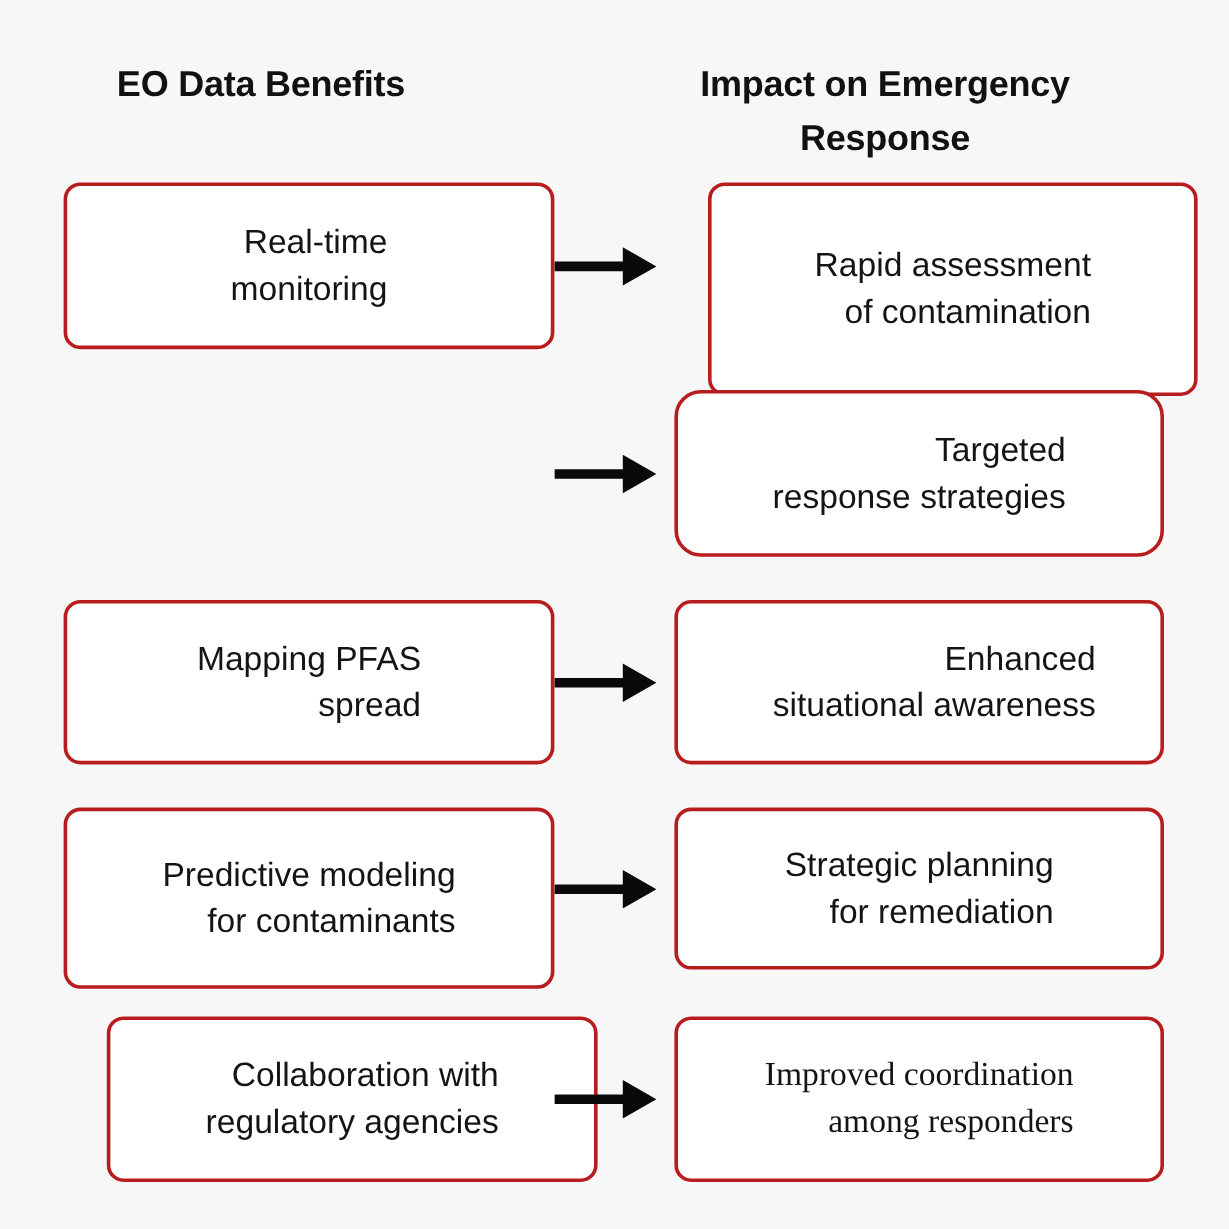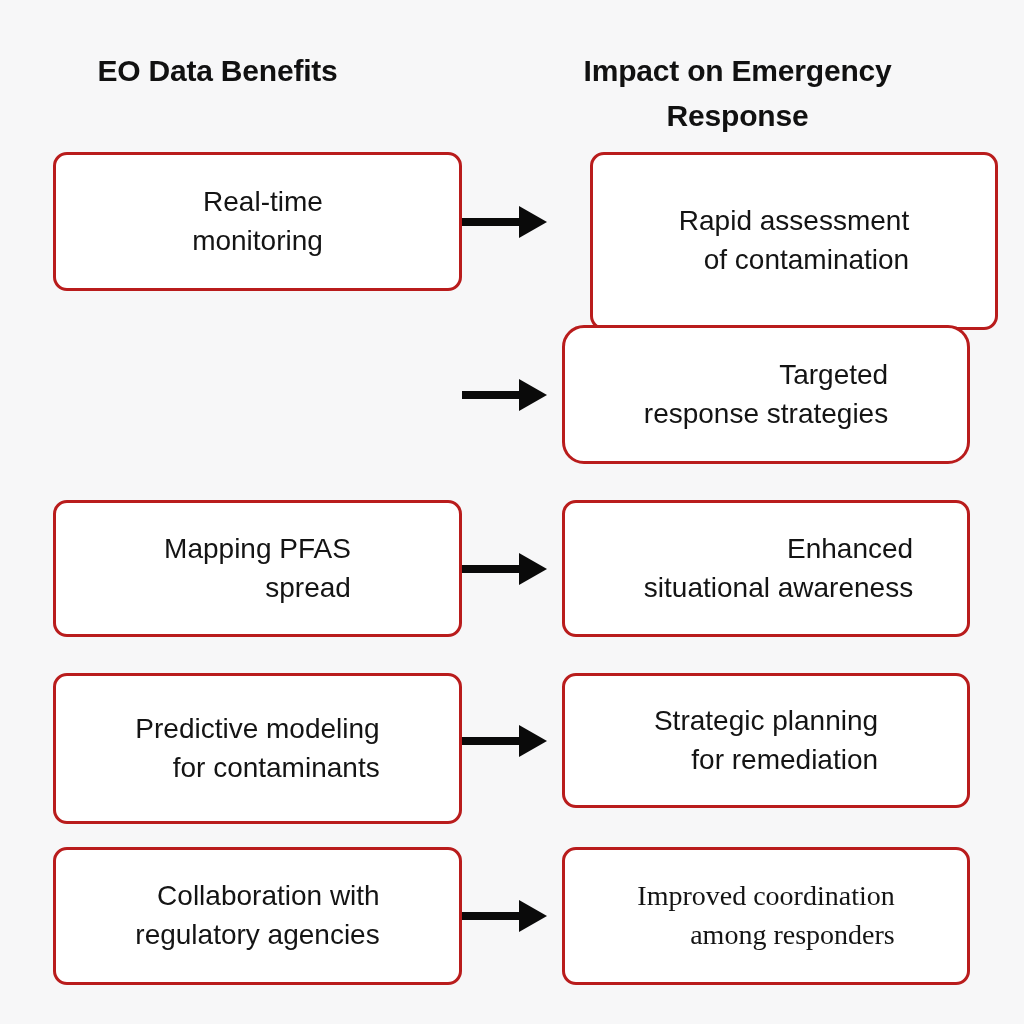--- a/index.html
+++ b/index.html
@@ -132,21 +132,21 @@
     <div class="arrow" style="top:51px;">
       <svg width="86" height="34" viewBox="0 0 86 34" xmlns="http://www.w3.org/2000/svg">
         <path d="M0 13 H57 V1 L85 17 L57 33 V21 H0 Z" fill="#0a0a0a"></path>
       </svg>
     </div>
     <div class="node-box right" style="top:0;height:135px;">Strategic planning
 for remediation</div>
   </div>
 
   <div class="row" style="top:847px;height:138px;">
-    <div class="node-box left" style="top:0;height:138px;">Collaboration with
+    <div class="node-box left" style="top:0;height:138px;margin-left:36px;">Collaboration with
 regulatory agencies</div>
     <div class="arrow" style="top:52px;">
       <svg width="86" height="34" viewBox="0 0 86 34" xmlns="http://www.w3.org/2000/svg">
         <path d="M0 13 H57 V1 L85 17 L57 33 V21 H0 Z" fill="#0a0a0a"></path>
       </svg>
     </div>
     <div class="node-box right" style="top:0;height:138px;font-family:Liberation Serif, serif;">Improved coordination
 among responders</div>
   </div>
 

